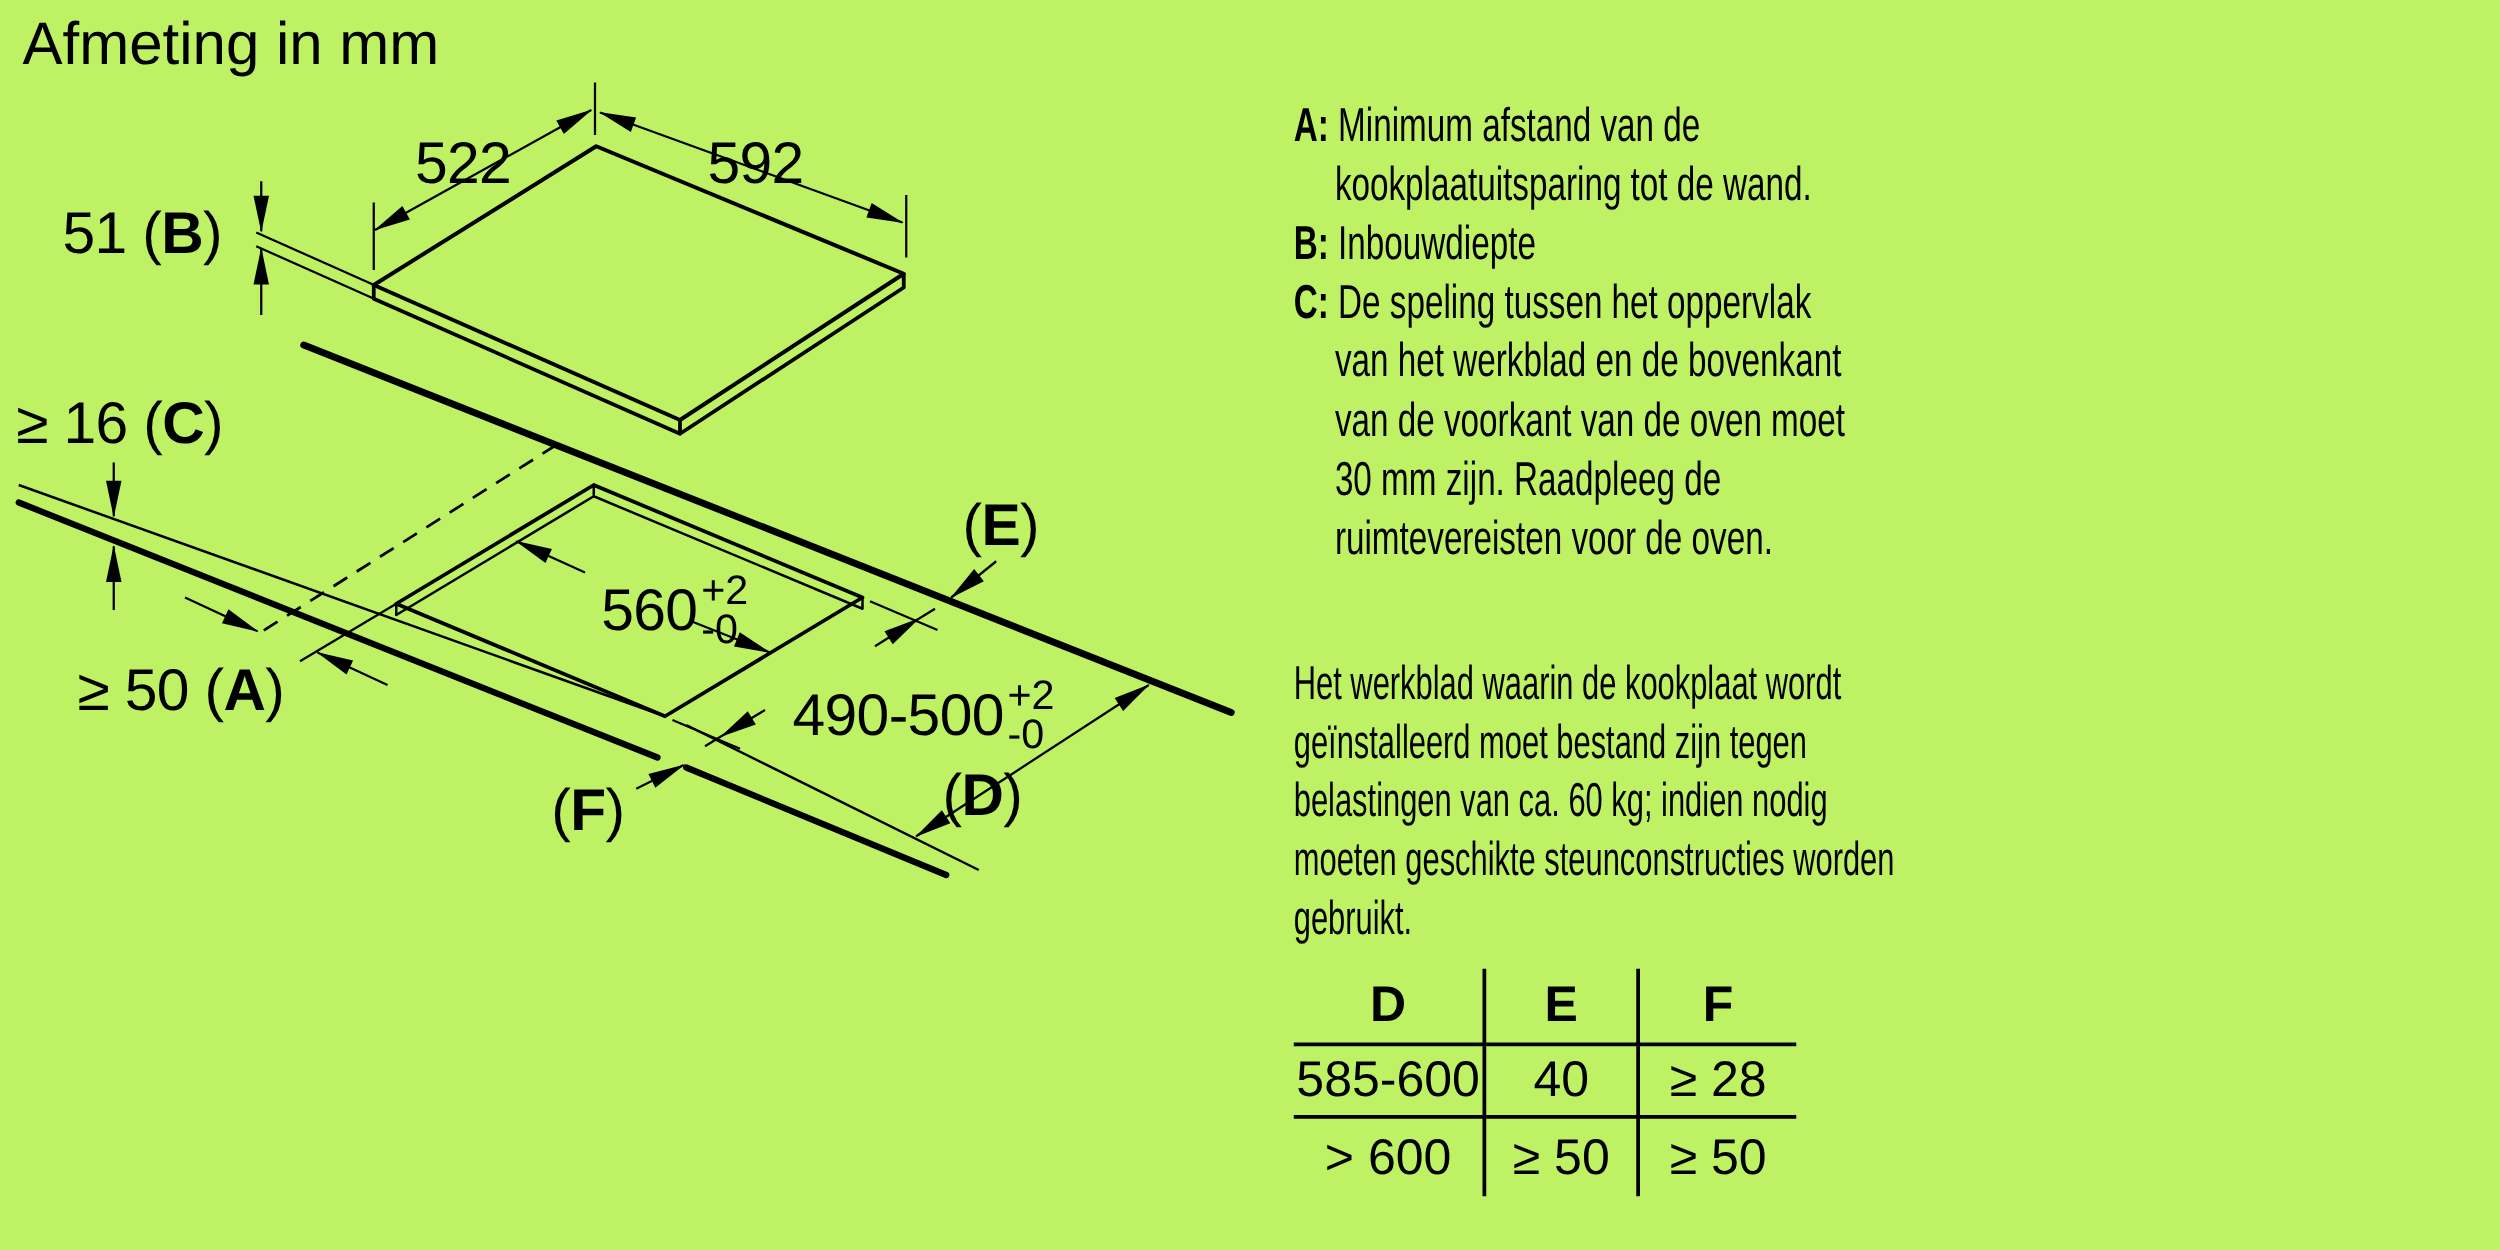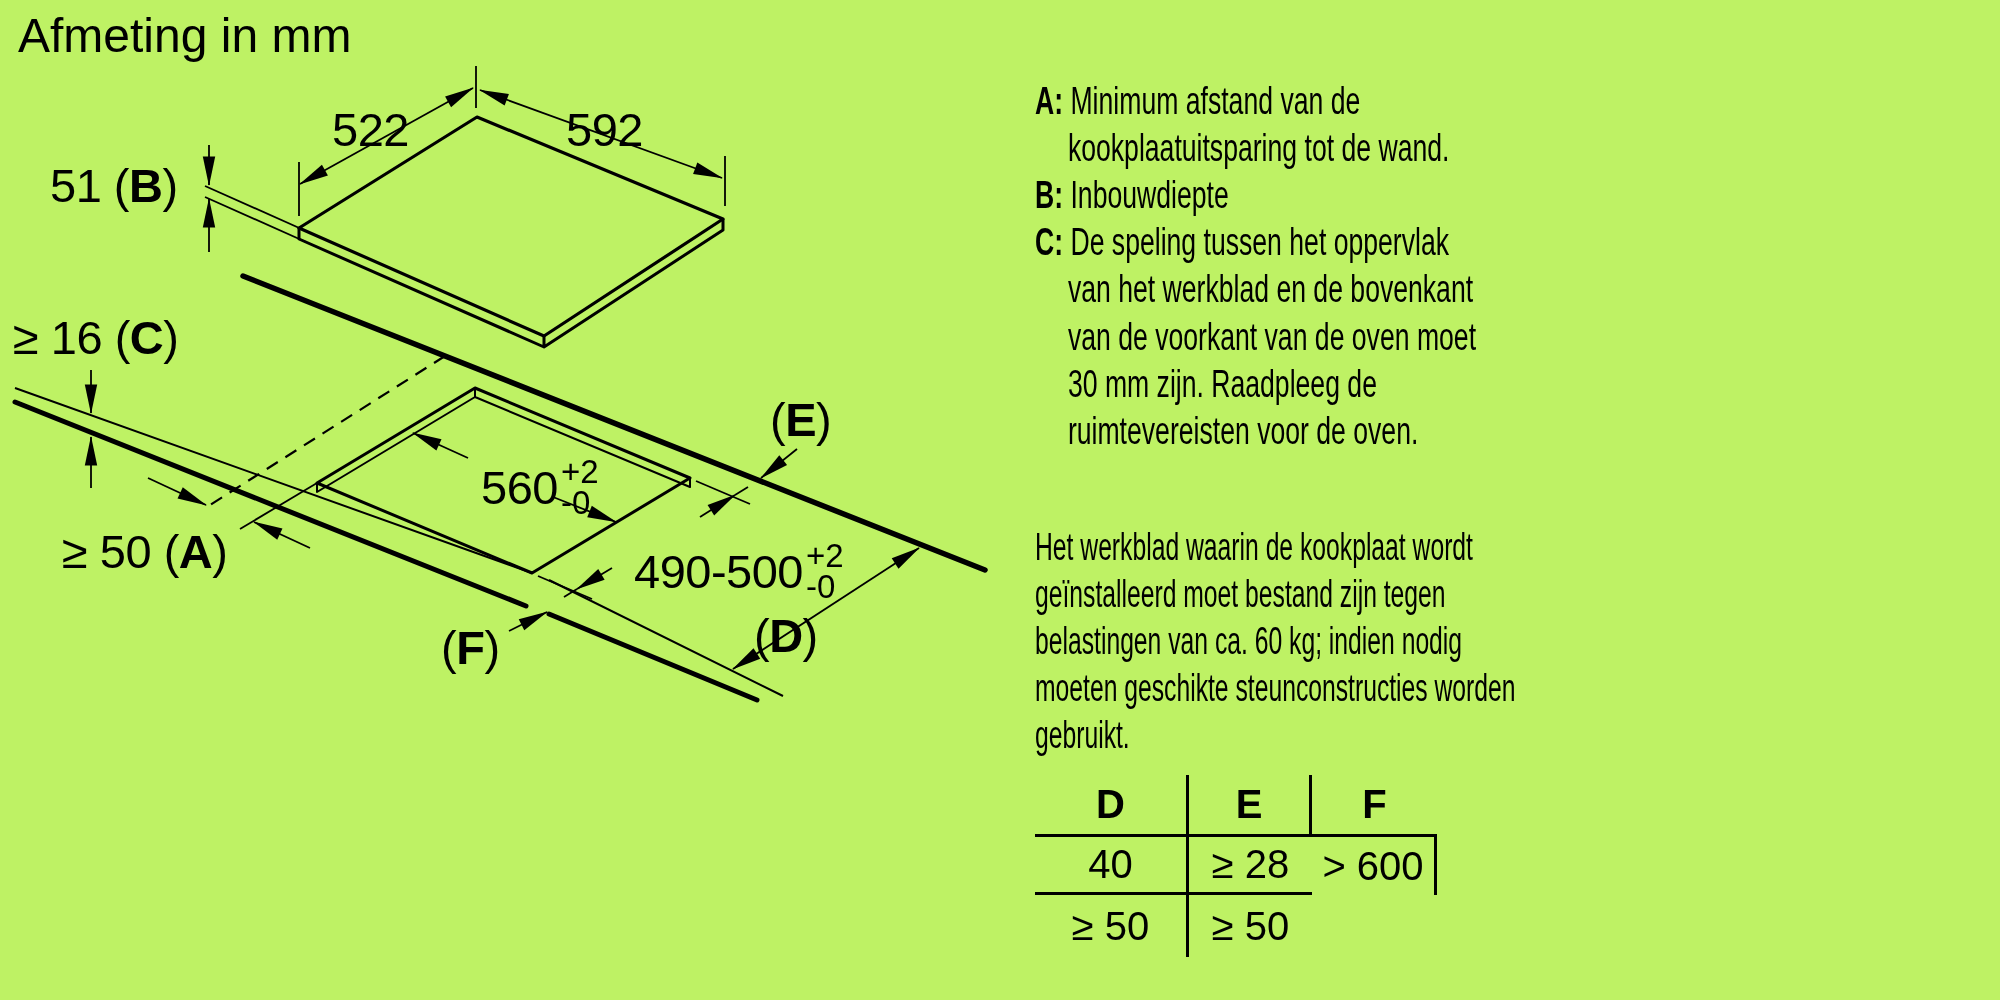--- a/index.html
+++ b/index.html
@@ -170,20 +170,21 @@
     <div class="lg-item"><b>C: </b><span>De speling tussen het oppervlak van het werkblad en de bovenkant van de voorkant van de oven moet 30 mm zijn. Raadpleeg de ruimtevereisten voor de oven.</span></div>
   </div>
 
   <div class="rcol para">Het werkblad waarin de kookplaat wordt geïnstalleerd moet bestand zijn tegen belastingen van ca. 60 kg; indien nodig moeten geschikte steunconstructies worden gebruikt.</div>
 
   <div class="dtable">
     <div class="tcell th bb br">D</div>
     <div class="tcell th bb br">E</div>
     <div class="tcell th bb">F</div>
 
+    <div class="tcell bb br">585-600</div>
     <div class="tcell bb br">40</div>
     <div class="tcell bb">≥ 28</div>
 
     <div class="tcell br">&gt; 600</div>
     <div class="tcell br">≥ 50</div>
     <div class="tcell">≥ 50</div>
   </div>
 
 </div>
 

